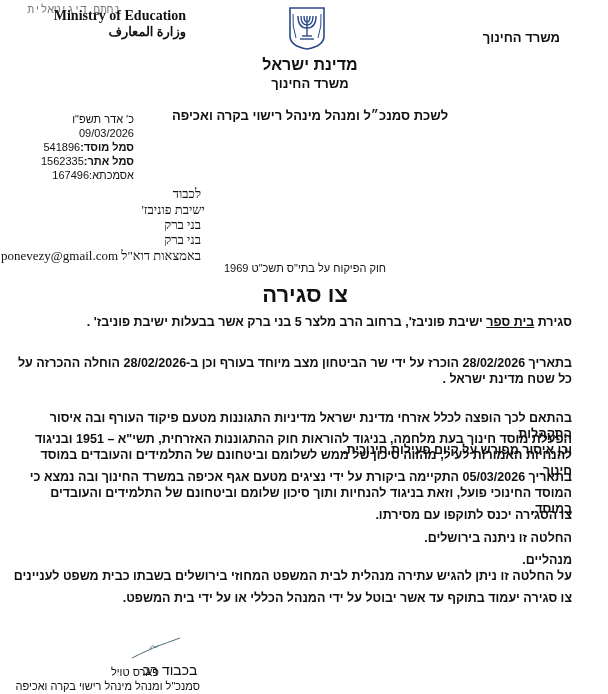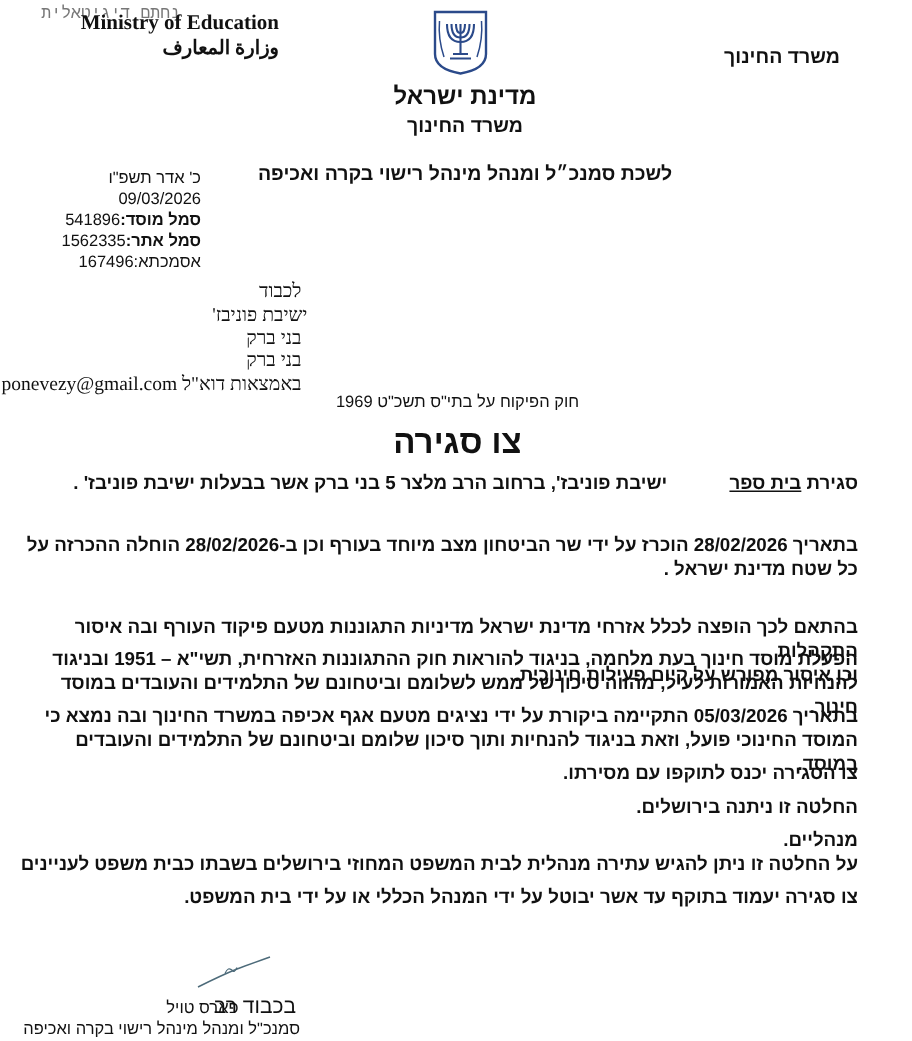--- a/index.html
+++ b/index.html
@@ -16,21 +16,21 @@
     .h-state { top: 56px; font-size: 16px; font-weight: bold; }
     .h-min { top: 76px; font-size: 13px; font-weight: bold; }
     .h-office { top: 108px; font-size: 13px; font-weight: bold; }
     .meta { left: 54px; top: 112px; width: 80px; font-size: 11px; line-height: 14px; direction: rtl; text-align: right; }
     .meta div { white-space: nowrap; }
     .meta .b { font-weight: bold; }
     .addr { position: absolute; right: 407px; font-size: 13px; direction: rtl; white-space: nowrap; }
     .law { left: 180px; top: 262px; width: 250px; font-size: 11px; text-align: center; direction: rtl; }
     .title { left: 180px; top: 282px; width: 250px; font-size: 22px; font-weight: bold; text-align: center; direction: rtl; }
     .para { position: absolute; right: 36px; width: 560px; direction: rtl; text-align: right; font-size: 12.5px; font-weight: bold; line-height: 16px; }
-    .underline { text-decoration: underline; margin-left: 38px; }
+    .underline { text-decoration: underline; }
     .closing { left: 140px; top: 618px; width: 60px; font-size: 14px; text-align: center; direction: rtl; margin-top: 44px; }
     .sig { left: 128px; top: 636px; width: 60px; height: 26px; }
     .signer-name { left: 80px; top: 666px; width: 110px; font-size: 11px; text-align: center; direction: rtl; }
     .signer-title { left: 0; top: 680px; width: 200px; font-size: 11px; text-align: right; direction: rtl; }
   </style>
 </head>
 <body>
 
 <div>
 

